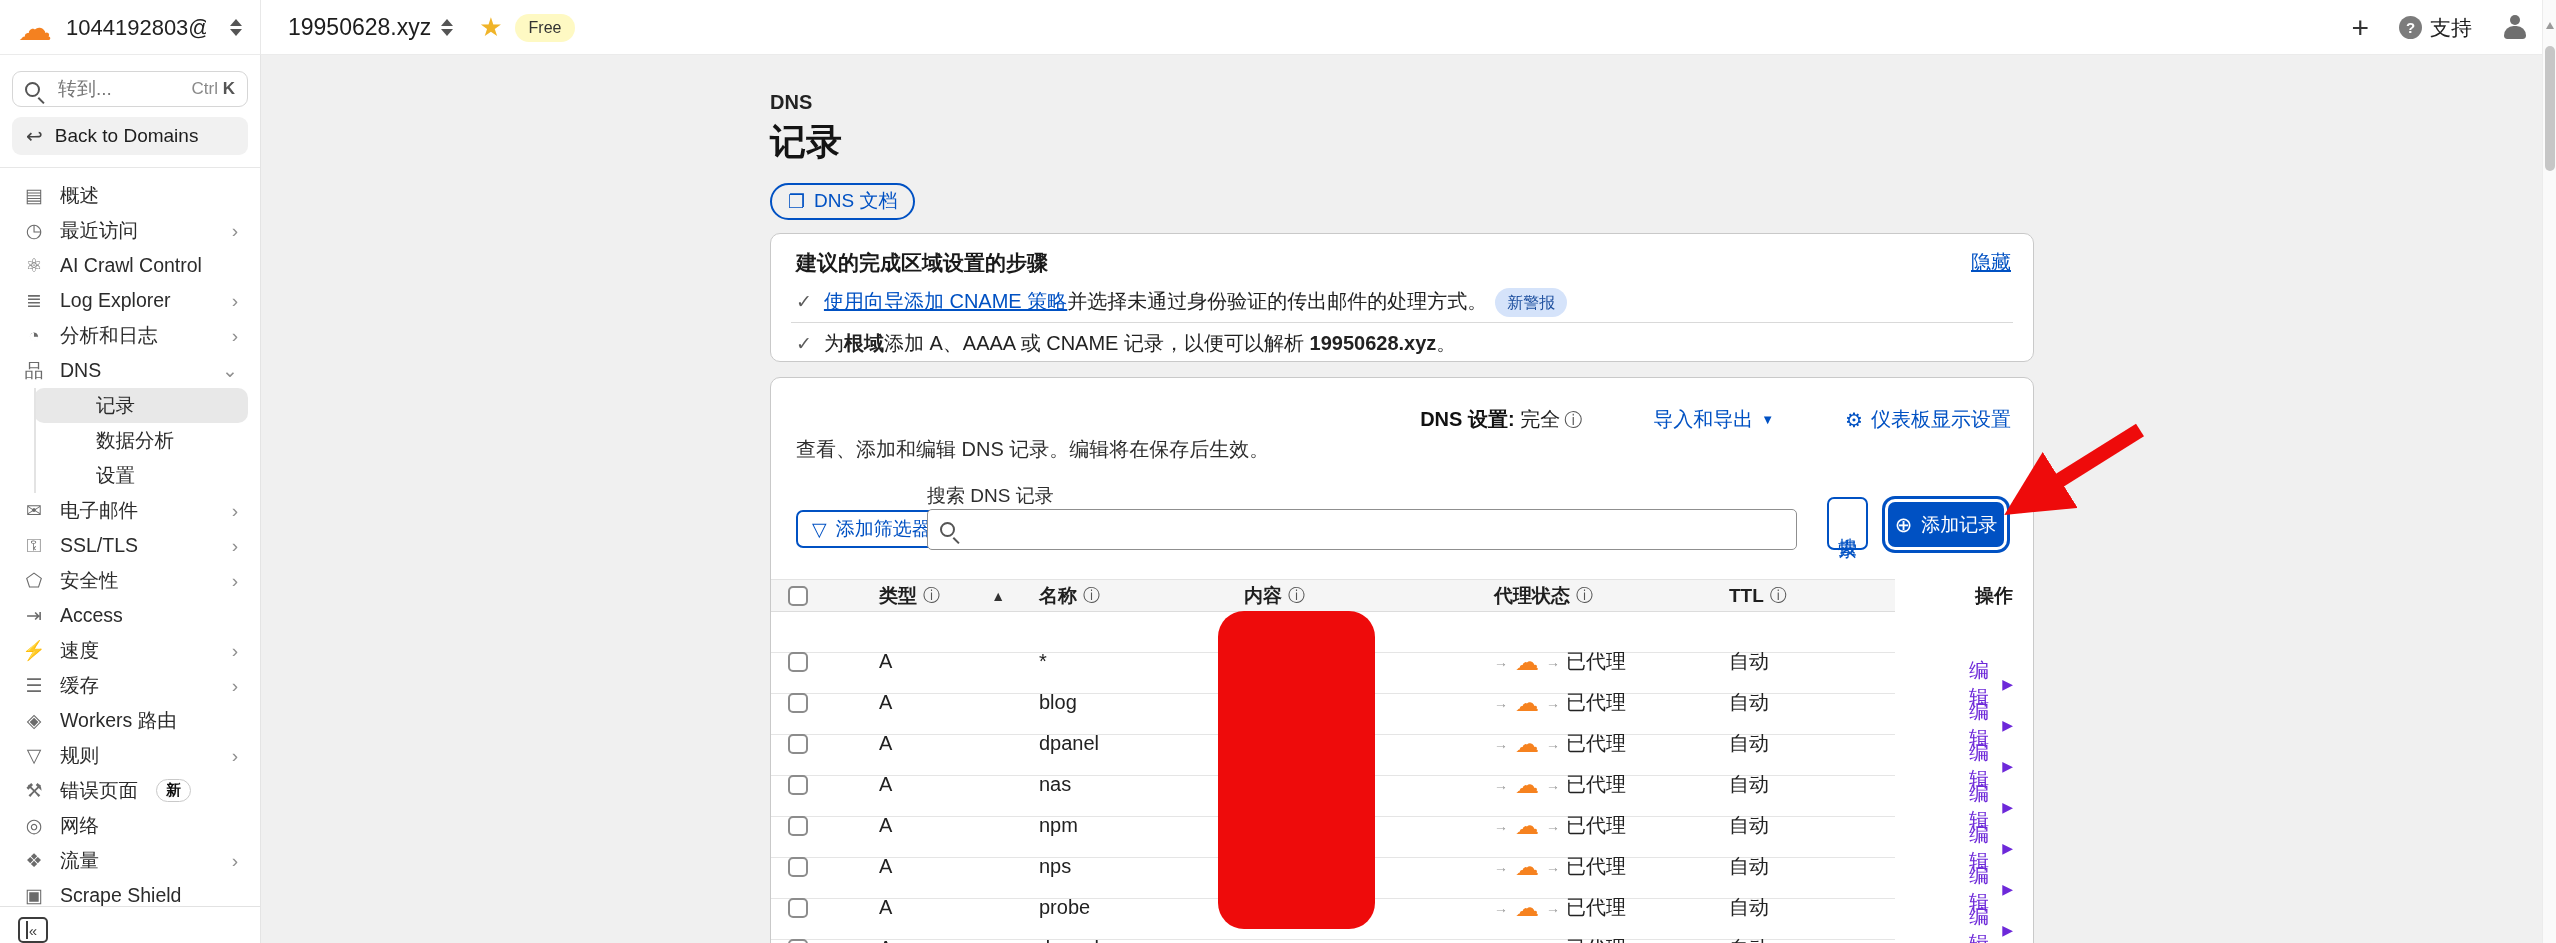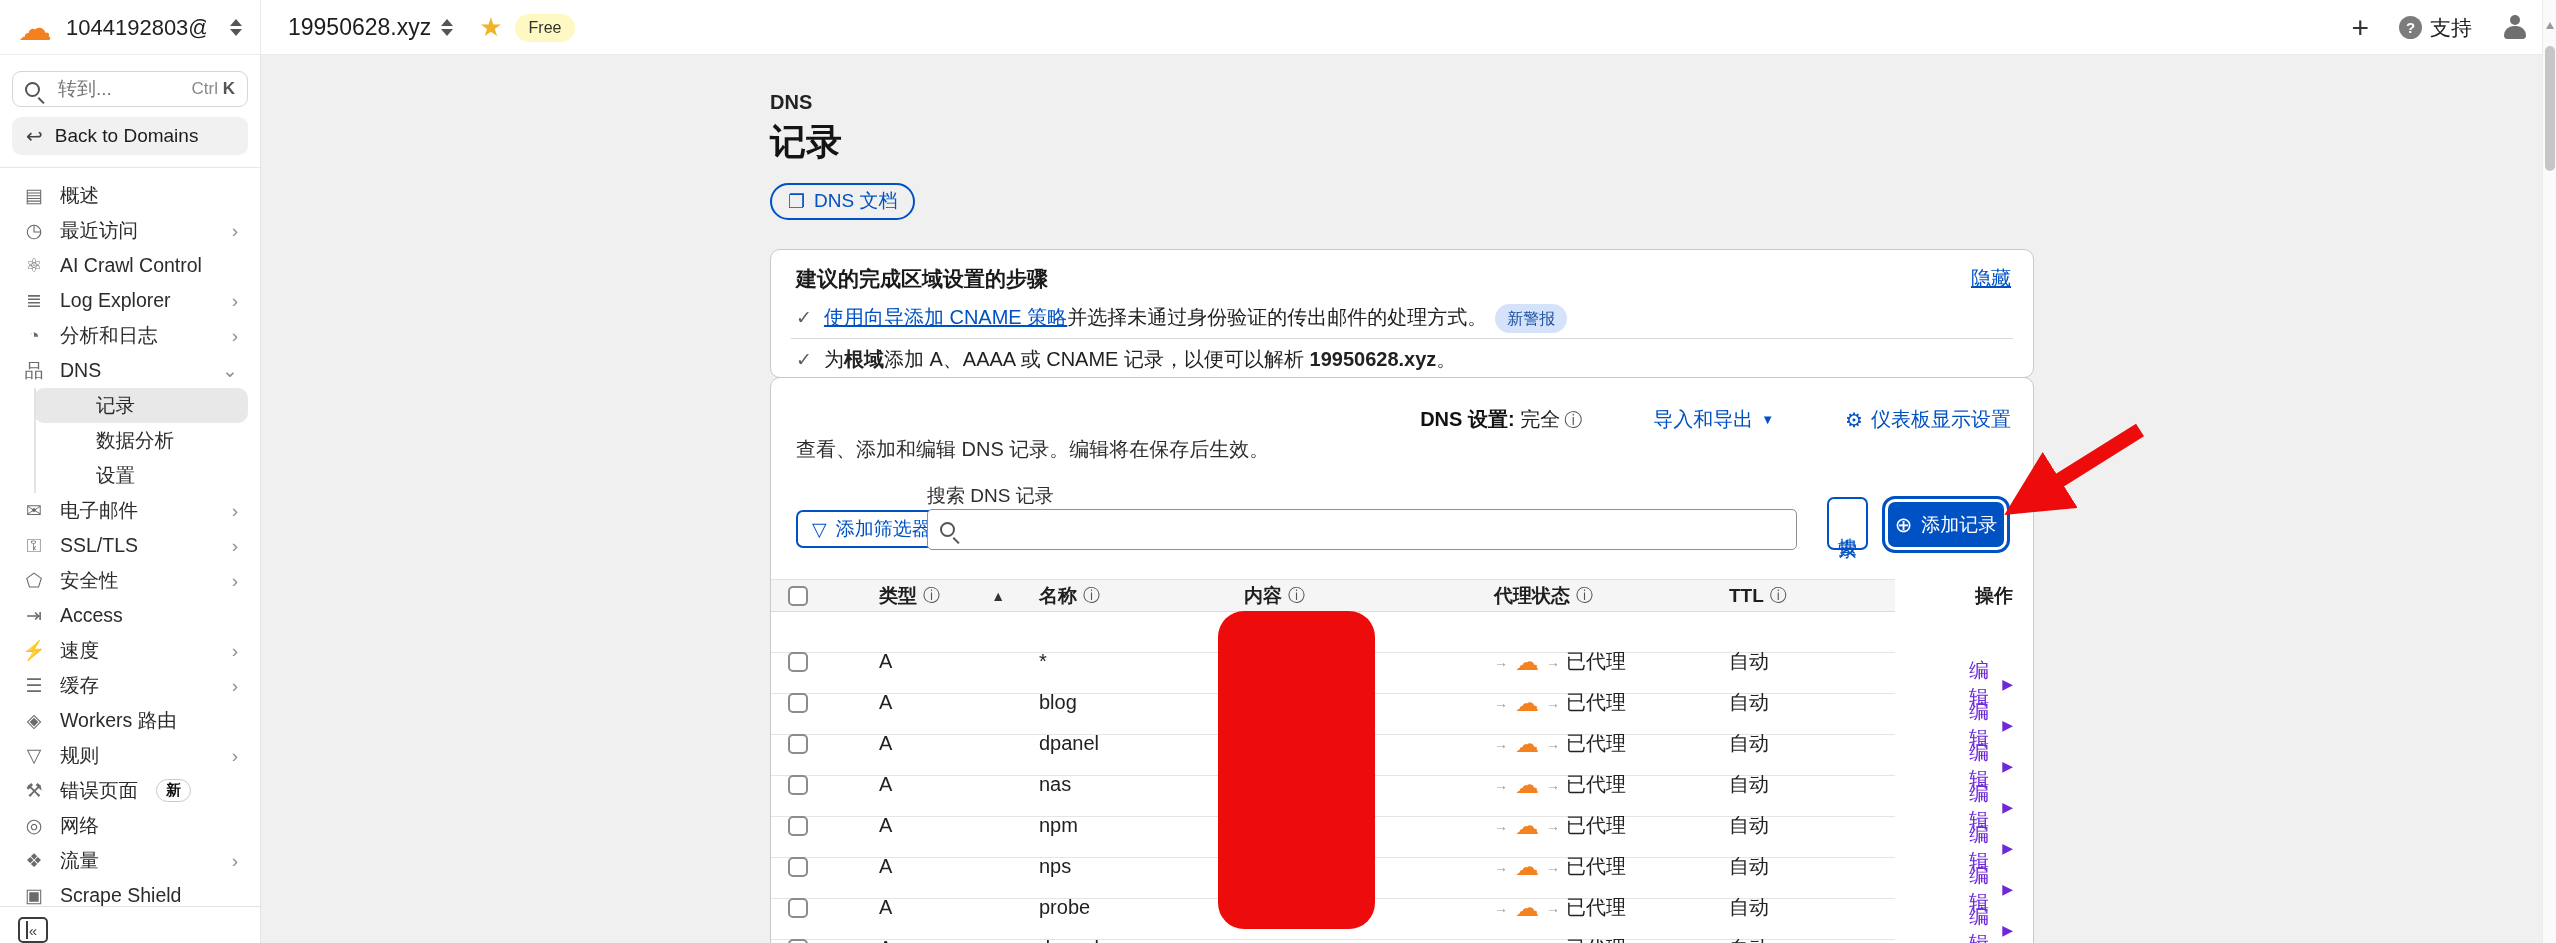--- a/index.html
+++ b/index.html
@@ -68,21 +68,21 @@
   #hero h1 { margin-top:4px; font-size:36px; font-weight:700; color:#141414; }
   #hero .desc { margin-top:14px; font-size:21px; color:#2a2a2a; }
   a.link { color:#0051c3; text-decoration:underline; cursor:pointer; }
   .ext-ico { color:#0051c3; font-size:17px; text-decoration:none; display:inline-block; margin:0 2px; }
   #docs-btn { display:inline-flex; align-items:center; gap:9px; margin-top:16px;
     border:2px solid #0051c3; color:#0051c3; border-radius:999px; padding:3px 16px 4px;
     font-size:19px; background:#fff0; }
 
   .card { position:absolute; background:#fff; border:1px solid #c9c9c9; border-radius:10px; }
   
-  #sugg-card { left:509px; top:194px; width:1264px; height:129px; }
+  #sugg-card { left:509px; top:178px; width:1264px; height:129px; }
   #sugg-title { position:absolute; left:25px; top:15px; font-size:21px; font-weight:700; color:#1a1a1a; }
   #sugg-hide { position:absolute; right:22px; top:15px; font-size:20px; }
   .sugg-step { position:absolute; left:25px; display:flex; align-items:center; gap:12px; font-size:20px; color:#222; }
   #sugg-step1 { top:54px; }
   #sugg-step2 { top:96px; }
   .check { color:#5c5c5c; font-size:19px; }
   .pill-badge { background:#d5e3fa; color:#1d4f9e; border-radius:999px; padding:6px 12px; font-size:16px; margin-left:8px; }
   #sugg-div { position:absolute; left:20px; right:20px; top:88px; height:1px; background:#d9d9d9; }
 
   

